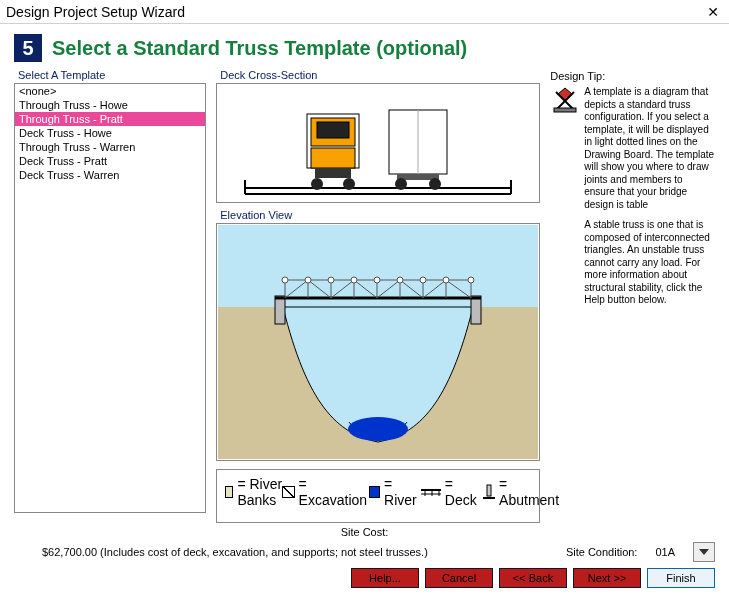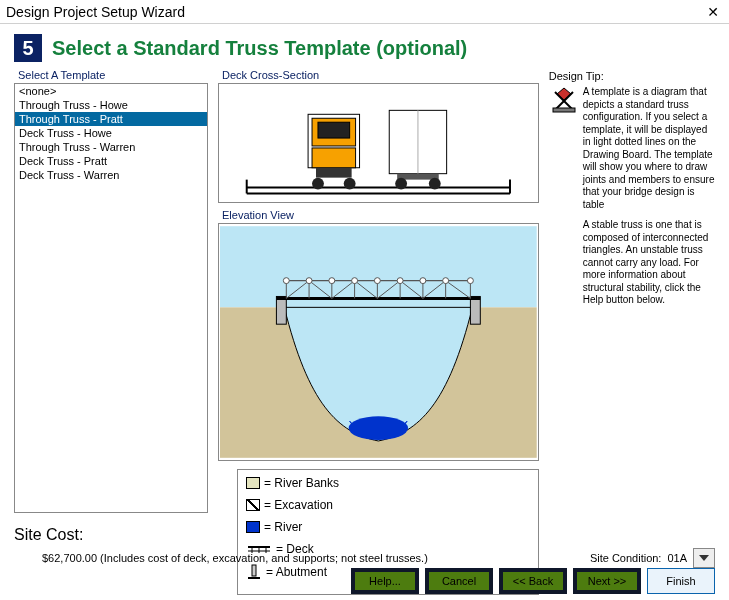--- a/index.html
+++ b/index.html
@@ -60,84 +60,83 @@
     background: #fff;
     overflow: hidden;
   }
   .listbox div {
     padding: 1px 4px;
     font-size: 11px;
     white-space: nowrap;
     cursor: default;
   }
   .listbox .sel {
-    background: #0369a1;
+    background: #ec4899;
     color: #fff;
   }
   .col-mid { width: 324px; }
   .panel {
     border: 1px solid #888;
     background: #fff;
     position: relative;
   }
   .deck-panel { height: 120px; margin-bottom: 6px; }
   .elev-panel { height: 238px; }
   .legend {
     border: 1px solid #888;
     margin-top: 8px;
     padding: 6px 8px;
-    font-size: 12px;
+    font-size: 14px;
     display: grid;
-    grid-template-columns: 1fr;
+    grid-template-columns: 1fr 1fr 1fr 1fr 1fr;
     row-gap: 8px;
     align-items: center;
-    margin-left: 19px;
   }
   .legend .item { display: flex; align-items: center; gap: 4px; }
   .swatch { width: 14px; height: 12px; border: 1px solid #000; }
   .swatch.banks { background: #e5e5c0; }
   .swatch.exc { background: #fff; position: relative; }
   .swatch.exc::after { content:""; position:absolute; left:0; top:0; right:0; bottom:0;
     background: linear-gradient(45deg, transparent 45%, #000 45%, #000 55%, transparent 55%);
   }
   .swatch.river { background: #0033cc; }
   .col-right { width: 168px; font-size: 10px; }
   .tip-label { font-size: 11px; margin: 4px 0 4px 0; }
   .tip-body { display:flex; gap:4px; }
   .tip-icon { flex: 0 0 30px; height: 30px; }
   .tip-text p { margin: 0 0 8px 0; line-height: 1.25; }
   .bottom {
     position: absolute;
     left: 14px; right: 14px;
     top: 526px;
   }
-  .sitecost-label { font-size: 16px; }
+  .sitecost-label { font-size: 11px; text-align: center; }
   .sitecost-row { display:flex; align-items:center; margin-top:4px; }
   .sitecost-val { margin-left: 28px; font-size: 11px; flex:1; }
-  .sitecond { display:flex; align-items:center; gap:6px; font-size:11px; }
+  .sitecond { display:flex; align-items:center; gap:18px; font-size:11px; }
   .dropdown-btn {
     width: 22px; height: 20px;
     border: 1px solid #888;
     background: #eee;
     display:flex; align-items:center; justify-content:center;
   }
   .buttons {
     position:absolute;
     right: 14px;
     top: 568px;
     display:flex;
     gap: 6px;
   }
   button.win {
     font-family: inherit;
     font-size: 11px;
     padding: 3px 0;
     width: 68px;
-    background: #4d7c0f;
-    border: 4px solid #0f172a;
+    background: #b91c1c;
+    border: 1px solid #0f172a;
     cursor: default;
   }
   button.win.primary {
     border: 1.5px solid #0a64ad;
     background: #eaf3fb;
     text-align: center;
   }
 </style>
 </head>
 <body>

